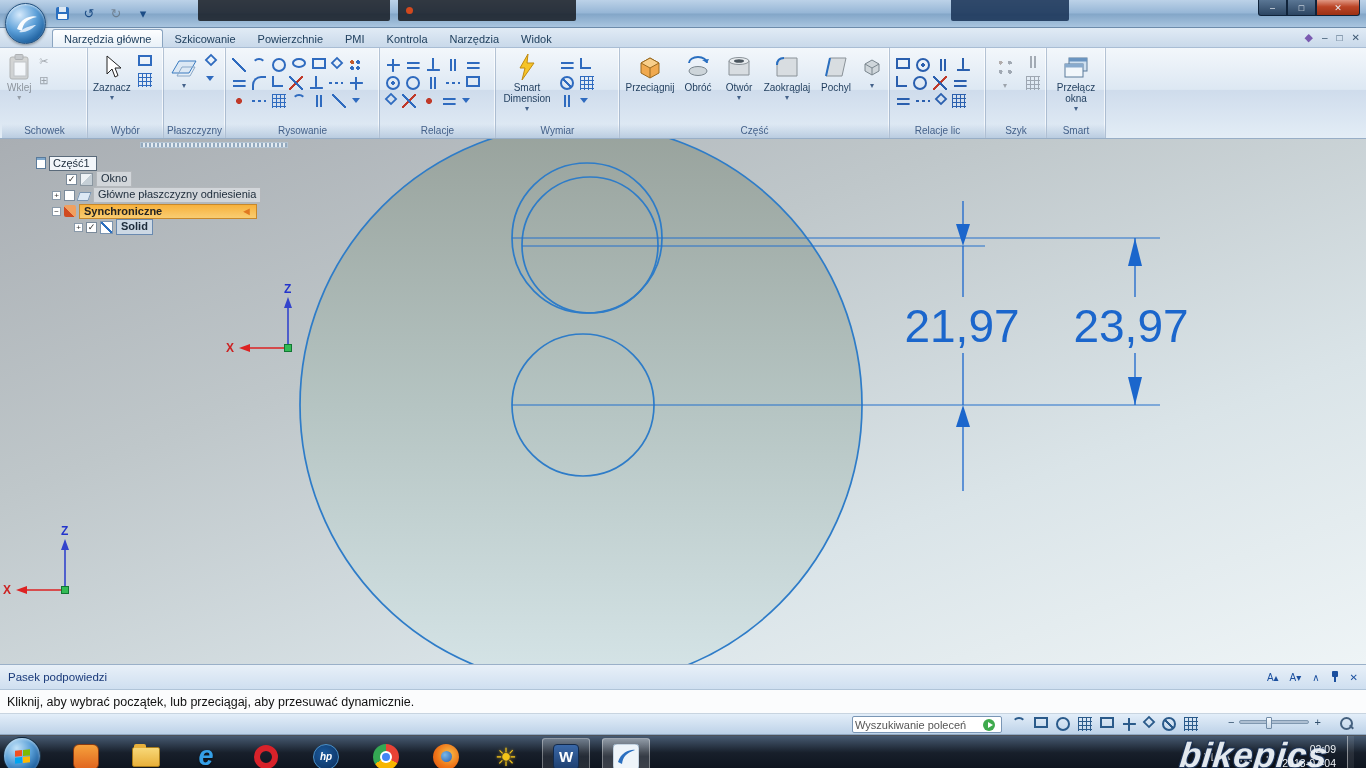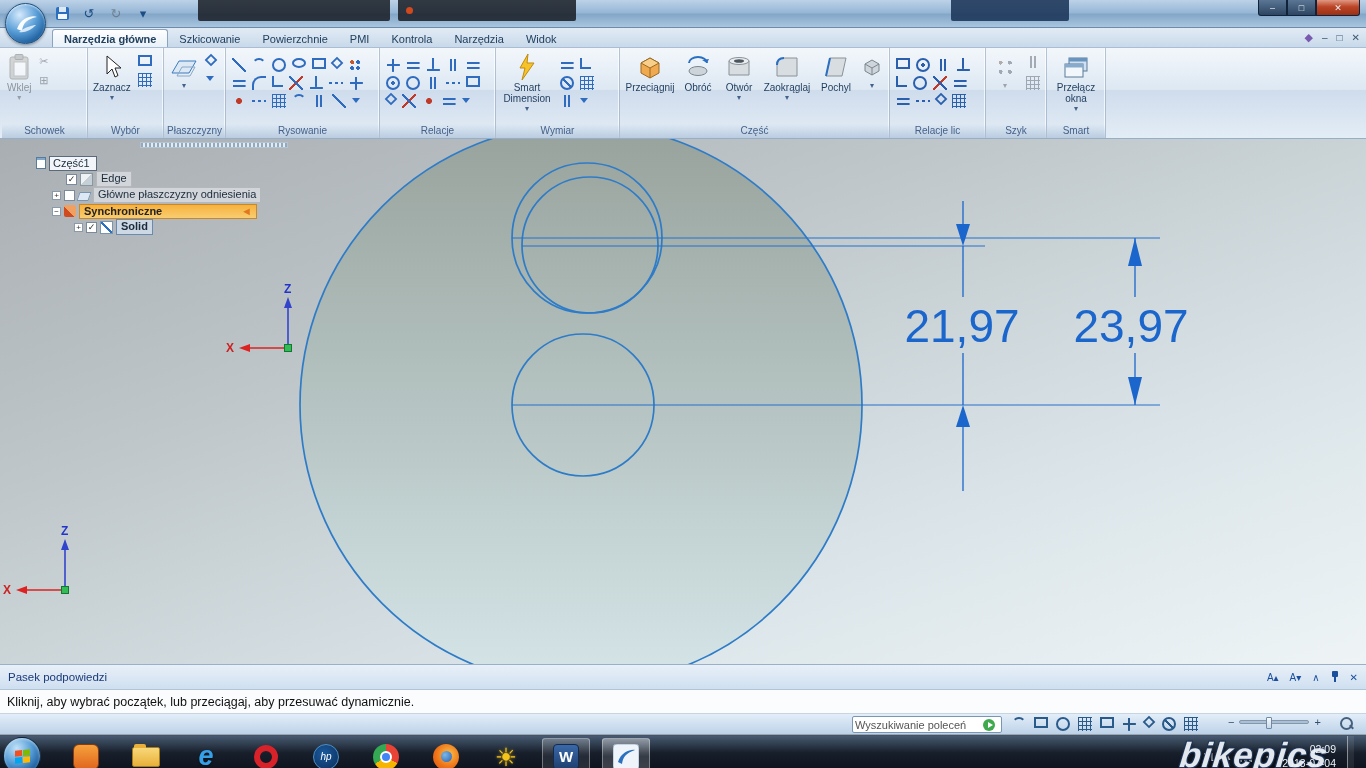--- a/index.html
+++ b/index.html
@@ -39,21 +39,21 @@
   .wc.min { border-radius: 0 0 0 3px; }
   .wc.close { width: 44px; background: linear-gradient(#e09884,#bb4527 45%,#9c3014);
     border-radius: 0 0 3px 0; }
 
   
   .tabrow { position: relative; height: 20px;
     background: linear-gradient(#e1ebf5,#c9d9ea); border-bottom: 1px solid #a9bdd4;
     display: flex; align-items: flex-end; padding-left: 52px; }
   .tab { padding: 3px 11px 2px; font-size: 11px; color: #21415f; white-space: nowrap; }
   .tab.active { background: linear-gradient(#fdfeff,#e9f1f8); border: 1px solid #8aa4c0;
-    border-bottom: none; border-radius: 3px 3px 0 0; font-weight: bold; }
+    border-bottom: none; border-radius: 3px 3px 0 0; }
   .tabrow-right { position: absolute; right: 6px; top: 3px; display: flex; gap: 9px;
     align-items: center; font-size: 10px; color: #3d5872; }
   .tabrow-right .gem { color: #7a5ab0; font-size: 11px; }
 
   
   .ribbon { height: 91px; display: flex; align-items: stretch; padding-left: 2px;
     background: linear-gradient(#f3f7fb,#dde8f3 46%,#cfdcec 47%,#e3edf6);
     border-bottom: 1px solid #98aec6; }
   .rgroup { display: flex; flex-direction: column;
     border-right: 1px solid rgba(148,168,192,.65);
@@ -209,21 +209,21 @@
     background: linear-gradient(#f6a13c,#e0641e); border: 1px solid #8a3a10; }
   .ti-folder { width: 28px; height: 20px; background: linear-gradient(#f8d878,#e8b03a);
     border-radius: 2px; position: relative; border: 1px solid #a87c1a; }
   .ti-folder::before { content:""; position: absolute; left: 1px; top: -4px; width: 12px; height: 4px;
     background: #e8b03a; border-radius: 2px 2px 0 0; }
   .ti-ie { font-size: 27px; font-style: italic; font-weight: bold; color: #35a0e8;
     text-shadow: 0 1px 2px rgba(0,0,0,.5); line-height: 27px; }
   .ti-opera { width: 24px; height: 24px; border-radius: 50%; border: 6px solid #d8222a; }
   .ti-hp { width: 26px; height: 26px; border-radius: 50%;
     background: radial-gradient(circle at 40% 35%, #1a5a9c, #0c2d5a); border: 1px solid #4a90c8;
-    color: #fff; font-size: 10px; font-style: italic; font-weight: normal;
+    color: #fff; font-size: 10px; font-style: italic; font-weight: bold;
     display: flex; align-items: center; justify-content: center; }
   .ti-chrome { width: 26px; height: 26px; border-radius: 50%;
     background: conic-gradient(#e84335 0 33%, #f7b500 33% 66%, #34a853 66% 100%);
     display: flex; align-items: center; justify-content: center; }
   .ti-chrome i { width: 12px; height: 12px; border-radius: 50%; background: #fff;
     display: flex; align-items: center; justify-content: center; }
   .ti-chrome i::after { content:""; width: 8px; height: 8px; border-radius: 50%; background: #4285f4; }
   .ti-firefox { width: 26px; height: 26px; border-radius: 50%;
     background: radial-gradient(circle at 60% 40%, #f8c04a, #ef7518 55%, #d84a0c);
     display: flex; align-items: center; justify-content: center; }
@@ -646,21 +646,21 @@
   <div class="grip"></div>
 
   <div class="pathfinder">
     <div class="pf-row">
       <span class="pfi pfi-doc"></span>
       <span class="pf-root">Część1</span>
     </div>
     <div class="pf-row" style="padding-left:30px">
       <span class="cb">✓</span>
       <span class="pfi pfi-cube"></span>
-      <span class="pf-chip">Edge</span>
+      <span class="pf-chip">Okno</span>
     </div>
     <div class="pf-row" style="padding-left:16px">
       <span class="exp">+</span>
       <span class="cb"></span>
       <span class="pfi pfi-planes"></span>
       <span class="pf-chip">Główne płaszczyzny odniesienia</span>
     </div>
     <div class="pf-row" style="padding-left:16px">
       <span class="exp">−</span>
       <span class="pfi pfi-wrench"></span>

